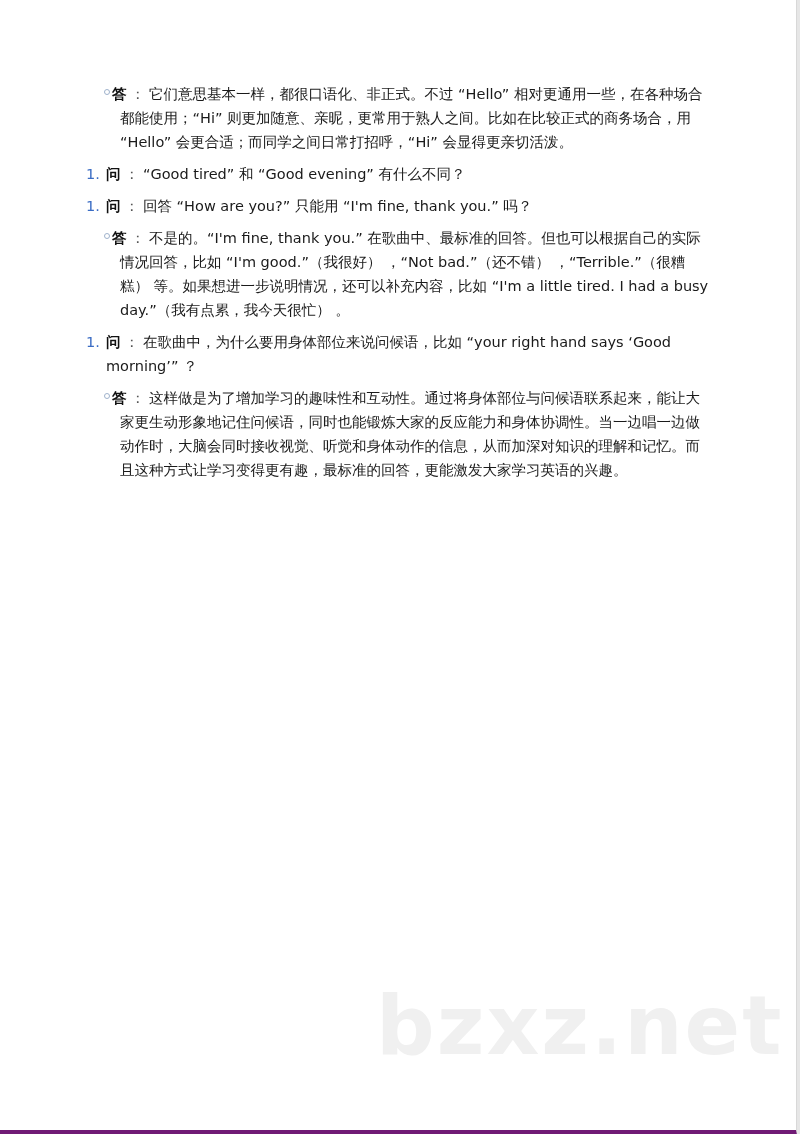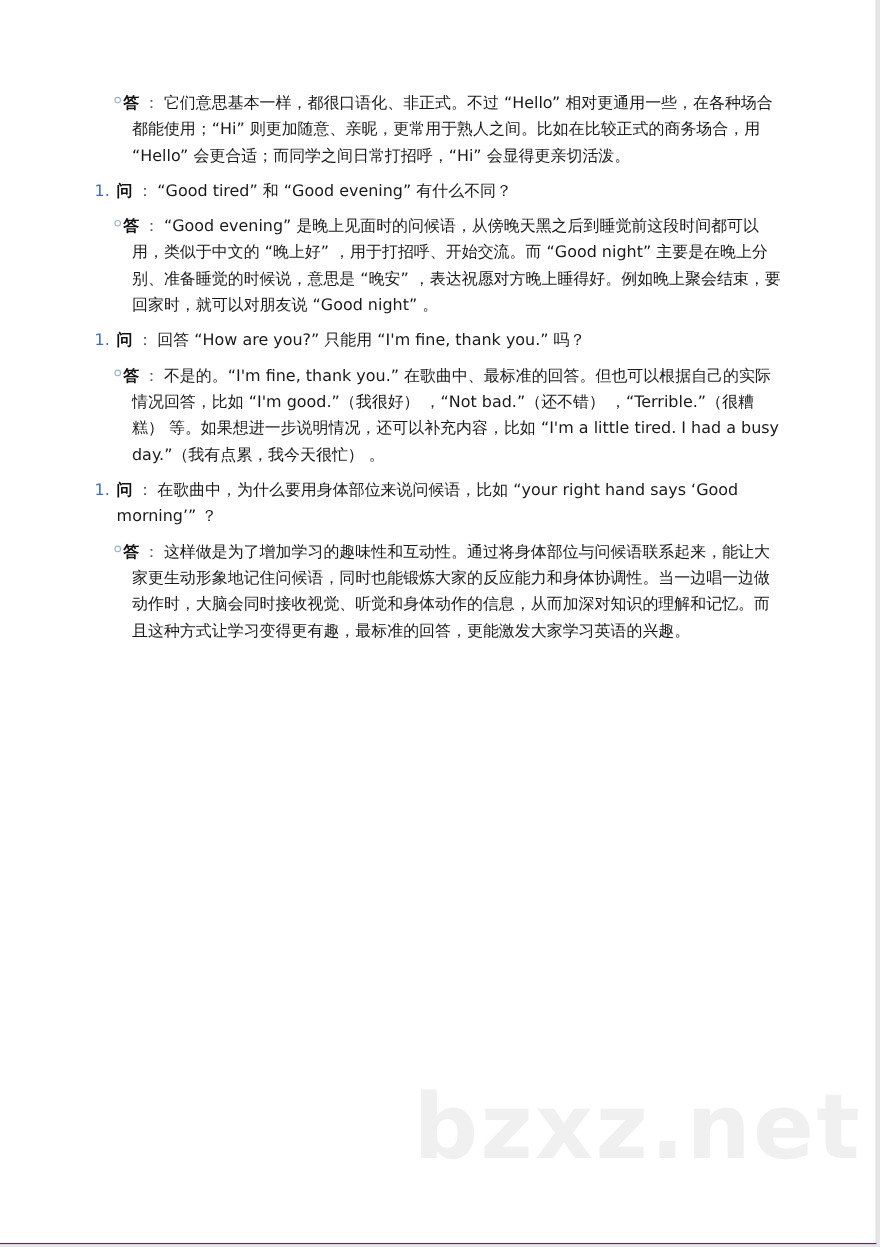--- a/index.html
+++ b/index.html
@@ -8,21 +8,21 @@
       background: #e6e6e6;
       position: relative;
       overflow: hidden;
       font-family: "DejaVu Sans", "Liberation Sans", sans-serif;
     }
     .page {
       position: absolute; left: 0; top: 0;
       width: 796px; height: 1130px;
       background: #ffffff;
       border-right: 1px solid #d8d8d8;
-      border-bottom: 1px solid #701a75;
+      border-bottom: 5px solid #701a75;
       text-decoration: underline;
     }
     .content {
       position: absolute;
       left: 86px; top: 82px;
       width: 624px;
       color: #1a1a1a;
       font-size: 14.5px;
       line-height: 24px;
     }
@@ -73,23 +73,20 @@
   <div class="content">
 
     <div class="answer-block">
       <span class="first"><span class="dot"></span></span><span class="label">答</span><span class="sep">：</span><span>它们意思基本一样，都很口语化、非正式。不过 “Hello” 相对更通用一些，在各种场合都能使用；“Hi” 则更加随意、亲昵，更常用于熟人之间。比如在比较正式的商务场合，用 “Hello” 会更合适；而同学之间日常打招呼，“Hi” 会显得更亲切活泼。</span>
     </div>
 
     <div class="question">
       <span class="num">1.</span><span class="label">问</span><span class="sep">：</span><span>“Good tired” 和 “Good evening” 有什么不同？</span>
     </div>
 
-    <div class="answer-block">
-      <span class="first"><span class="dot"></span></span><span class="label">答</span><span class="sep">：</span><span>“Good evening” 是晚上见面时的问候语，从傍晚天黑之后到睡觉前这段时间都可以用，类似于中文的 “晚上好” ，用于打招呼、开始交流。而 “Good night” 主要是在晚上分别、准备睡觉的时候说，意思是 “晚安” ，表达祝愿对方晚上睡得好。例如晚上聚会结束，要回家时，就可以对朋友说 “Good night” 。</span>
-    </div>
 
     <div class="question">
       <span class="num">1.</span><span class="label">问</span><span class="sep">：</span><span>回答 “How are you?” 只能用 “I'm fine, thank you.” 吗？</span>
     </div>
 
     <div class="answer-block">
       <span class="first"><span class="dot"></span></span><span class="label">答</span><span class="sep">：</span><span>不是的。“I'm fine, thank you.” 在歌曲中、最标准的回答。但也可以根据自己的实际情况回答，比如 “I'm good.”（我很好） ，“Not bad.”（还不错） ，“Terrible.”（很糟糕） 等。如果想进一步说明情况，还可以补充内容，比如 “I'm a little tired. I had a busy day.”（我有点累，我今天很忙） 。</span>
     </div>
 
     <div class="question">

